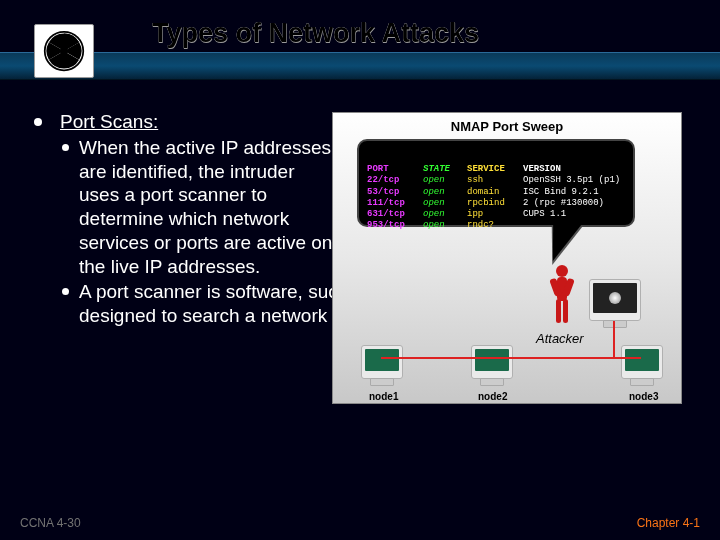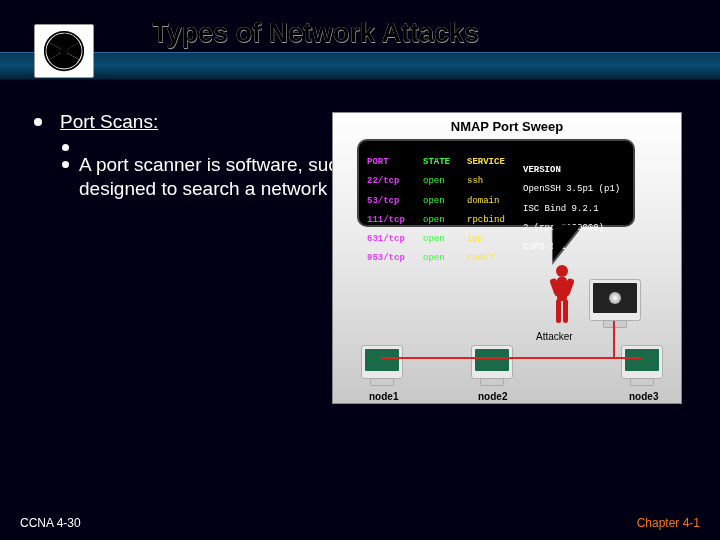--- a/index.html
+++ b/index.html
@@ -94,21 +94,21 @@
   }
   .speech {
     position: absolute;
     top: 26px;
     left: 24px;
     width: 278px;
     height: 88px;
     background: #000;
     border: 2px solid #444;
     border-radius: 10px;
-    padding: 16px 8px;
+    padding: 23px 8px;
     font-family: "Courier New", monospace;
     font-size: 9px;
     line-height: 1.25;
     z-index: 6;
   }
   .speech-tail {
     position: absolute;
     top: 112px;
     left: 215px;
     width: 0; height: 0;
@@ -124,39 +124,40 @@
     left: 213px;
     width: 0; height: 0;
     border-left: 12px solid transparent;
     border-right: 20px solid transparent;
     border-top: 40px solid #555;
     transform: skewX(-16deg);
     z-index: 5;
   }
   .speech .row { display: flex; }
   .sp-port { color: #e83aff; width: 56px; font-weight: bold; }
-  .sp-state { color: #32ff32; width: 44px; }
+  .sp-state { color: #32ff32; width: 44px; font-style: italic; }
   .sp-svc { color: #ffe038; width: 56px; }
-  .sp-ver { color: #fff; flex: 1; margin-top: 8px; }
+  .sp-ver { color: #fff; flex: 1; }
   .sp-hdr { font-weight: bold; }
   .attacker {
     position: absolute;
     top: 150px;
     left: 214px;
     width: 30px;
     height: 64px;
     z-index: 4;
   }
   .attacker svg { width: 100%; height: 100%; }
   .attacker-label {
     position: absolute;
     top: 218px;
     left: 203px;
-    font-size: 10px;
+    font-size: 13px;
     color: #000;
+    font-style: italic;
   }
   .monitor {
     position: absolute;
     background: #eaeaea;
     border: 1px solid #b0b0b0;
     border-radius: 3px;
   }
   .monitor::after {
     content: '';
     position: absolute;
@@ -188,21 +189,21 @@
     font-weight: bold;
   }
   .nl1 { top: 278px; left: 36px; }
   .nl2 { top: 278px; left: 145px; }
   .nl3 { top: 278px; left: 296px; text-align: center; }
   .footer-left {
     position: absolute;
     bottom: 10px;
     left: 20px;
     font-size: 12px;
-    color: #ffffff;
+    color: #737373;
   }
   .footer-right {
     position: absolute;
     bottom: 10px;
     right: 20px;
     font-size: 12px;
     color: #f97316;
   }
 </style>
 </head>
@@ -233,20 +234,21 @@
 <div class="title-white">Types of Network Attacks</div>
 <div class="title">Types of Network Attacks</div>
 
 <div class="content">
   <div class="bullet-row">
     <div class="bullet-dot"></div>
     <div><span class="highlight">Port Scans:</span></div>
   </div>
   <div class="sub-bullet-row">
     <div class="sub-bullet-dot"></div>
+    <div class="text-col">When the active IP addresses are identified, the intruder uses a port scanner to determine which network services or ports are active on the live IP addresses.</div>
   </div>
   <div class="sub-bullet-row">
     <div class="sub-bullet-dot"></div>
     <div class="para2">
       <span>A port scanner is software, such as </span><span class="link">Nmap or Superscan,</span><span> that is designed to search a network host for open ports.</span>
     </div>
   </div>
 </div>
 
 <div class="figure">

